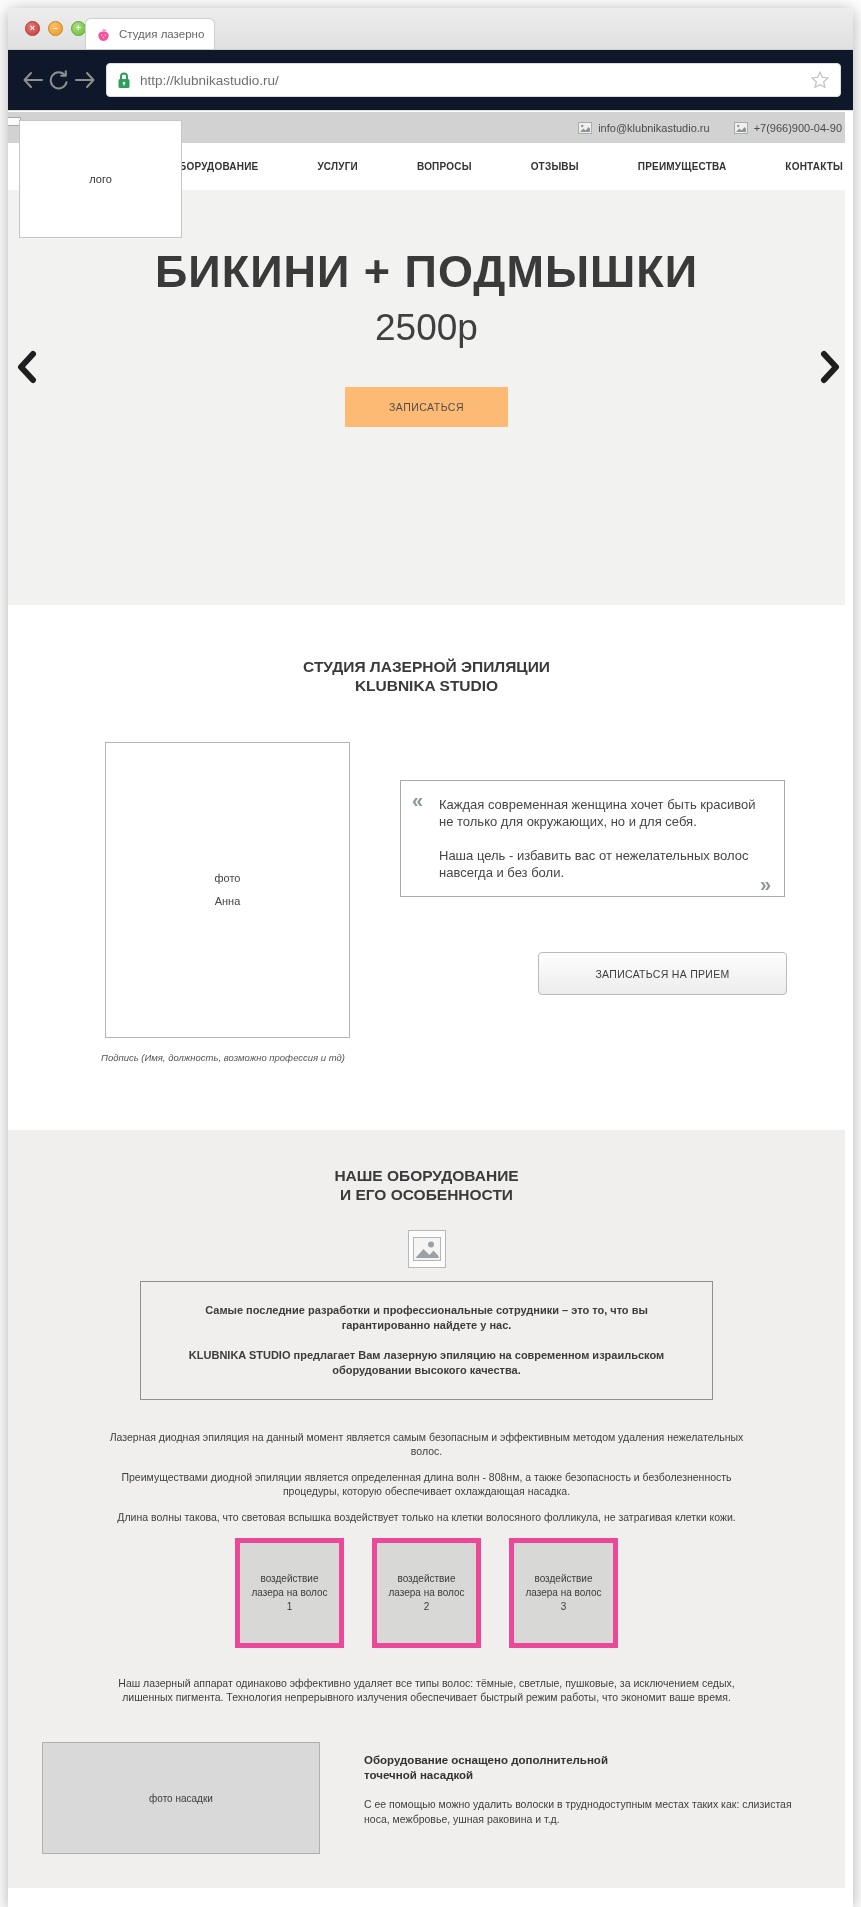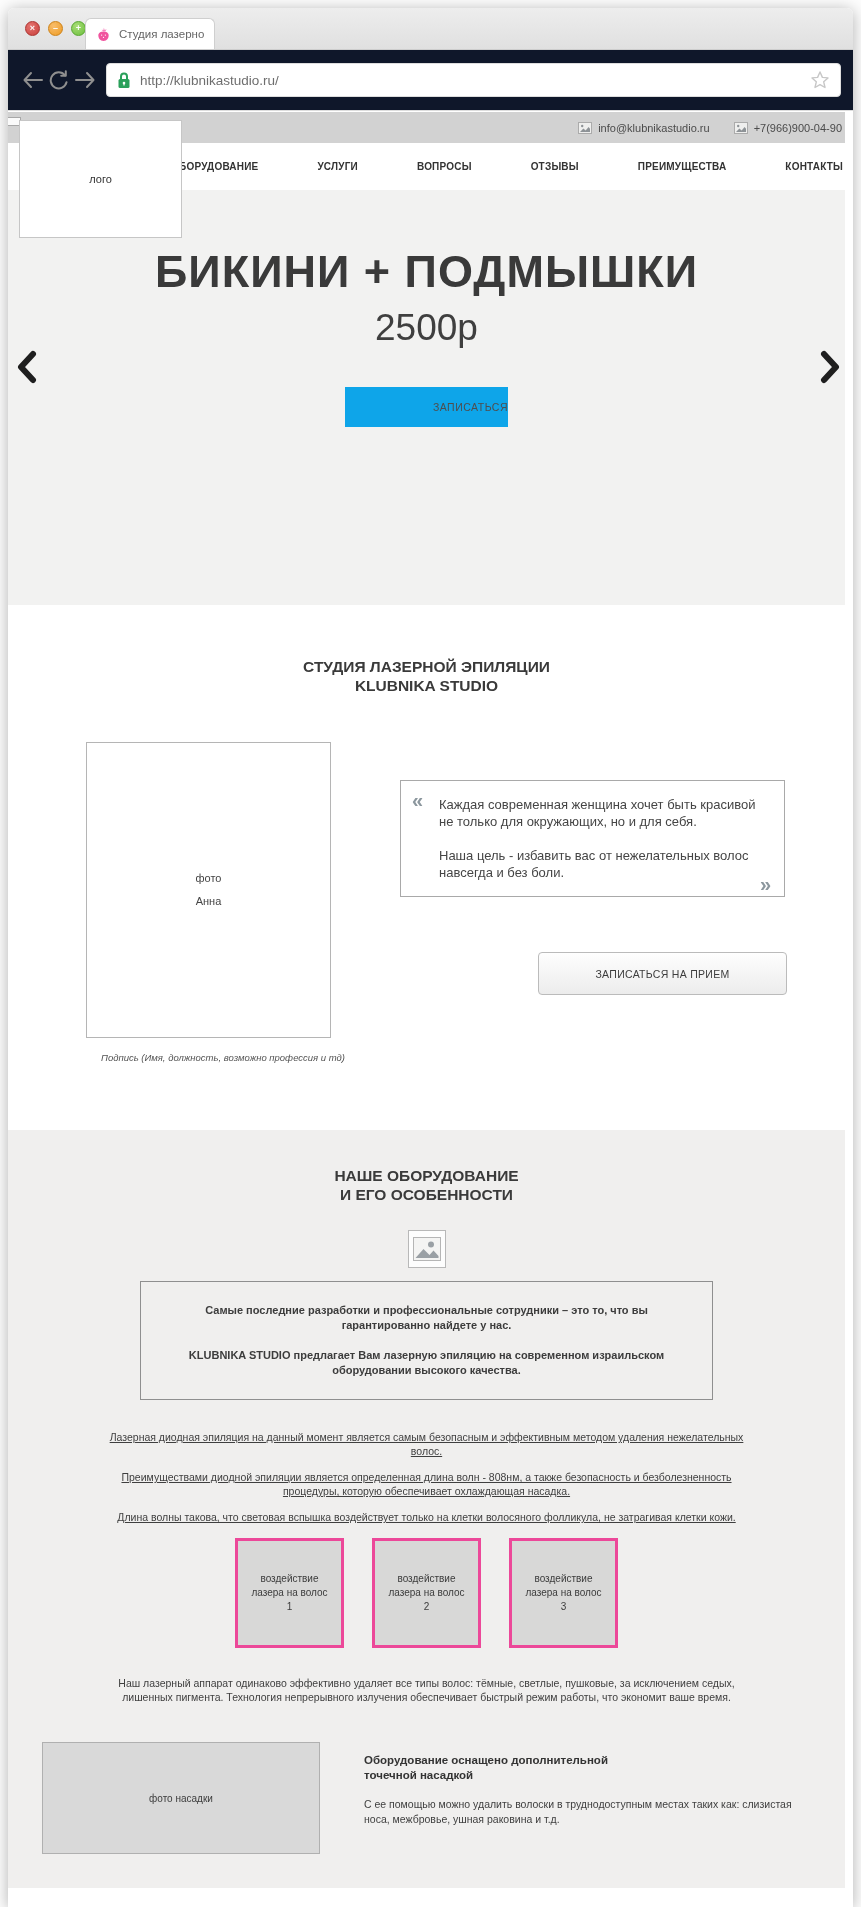--- a/index.html
+++ b/index.html
@@ -42,54 +42,54 @@
   .nav{position:absolute;right:2px;top:0;height:47px;display:flex;align-items:center;gap:15px;}
   .nav-item{font-size:10px;font-weight:700;color:#333;white-space:nowrap;letter-spacing:.2px;cursor:pointer;margin-left:44px;}
 
   .logo-box{position:absolute;left:11px;top:8px;width:163px;height:118px;background:#fff;
             border:1px solid #c6c6c6;display:flex;align-items:center;justify-content:center;
             font-size:11px;color:#333;z-index:5;}
 
   .hero{position:relative;height:415px;background:#f2f2f1;text-align:center;}
   .hero-title{padding-top:56px;font-size:45px;font-weight:700;color:#3a3a3a;letter-spacing:1px;}
   .hero-price{margin-top:9px;font-size:37px;color:#3f3f3f;}
-  .hero-cta{margin-top:38px;width:163px;height:40px;background:#0ea5e9;border:none;
+  .hero-cta{margin-top:38px;width:163px;height:40px;background:#fdba74;border:none;
             font-size:10.5px;color:#4e4e4e;letter-spacing:.5px;cursor:pointer;
-            font-family:"Liberation Sans","DejaVu Sans",sans-serif;text-align:right;}
+            font-family:"Liberation Sans","DejaVu Sans",sans-serif;}
   .arrow{position:absolute;top:160px;width:24px;height:34px;cursor:pointer;}
   .arrow.left{left:6px;} .arrow.right{right:2px;}
 
   .about{position:relative;height:525px;background:#fff;}
   .about-heading{padding-top:52px;text-align:center;font-size:15.5px;font-weight:700;
                  color:#3a3a3a;line-height:19px;}
-  .photo-box{position:absolute;left:78px;top:137px;width:245px;height:296px;border:1px solid #b5b5b5;
+  .photo-box{position:absolute;left:97px;top:137px;width:245px;height:296px;border:1px solid #b5b5b5;
              background:#fff;display:flex;flex-direction:column;align-items:center;justify-content:center;
              font-size:11px;color:#444;line-height:15px;gap:8px;}
   .photo-caption{position:absolute;left:0;top:447px;width:430px;text-align:center;
                  font-size:9.5px;font-style:italic;color:#555;}
   .quote-box{position:absolute;left:392px;top:175px;width:385px;height:117px;border:1px solid #a9a9a9;
              background:#fff;padding:15px 18px 0 38px;font-size:13px;color:#454545;line-height:17px;}
   .quote-mark{position:absolute;font-size:20px;color:#8c979e;font-weight:700;}
   .quote-open{left:11px;top:11px;} .quote-close{right:13px;bottom:3px;}
   .quote-p2{margin-top:17px;}
   .about-cta{position:absolute;left:530px;top:347px;width:249px;height:43px;border:1px solid #bbb;
              border-radius:4px;background:linear-gradient(#fefefe,#ececec);font-size:10.5px;color:#3d3d3d;
              letter-spacing:.3px;cursor:pointer;font-family:"Liberation Sans","DejaVu Sans",sans-serif;}
 
   .equip{position:relative;height:758px;background:#f0efee;text-align:center;}
   .equip-heading{padding-top:36px;font-size:15.5px;font-weight:700;line-height:19px;color:#3a3a3a;}
   .ph-icon{margin:26px auto 0;width:38px;height:38px;background:#fdfdfd;border:1px solid #b8b8b8;
            display:flex;align-items:center;justify-content:center;}
   .equip-box{margin:13px auto 0;width:573px;border:1px solid #8f8f8f;padding:21px 34px;
              font-size:11px;font-weight:700;color:#3c3c3c;line-height:15px;}
   .equip-box .bp + .bp{margin-top:15px;}
-  .body-p{margin:12px auto 0;width:640px;font-size:10.5px;color:#3f3f3f;line-height:14px;text-decoration:underline;}
+  .body-p{margin:12px auto 0;width:640px;font-size:10.5px;color:#3f3f3f;line-height:14px;}
   .body-p.first{margin-top:30px;}
   .laser-row{margin-top:14px;display:flex;justify-content:center;gap:28px;}
-  .laser-box{width:109px;height:110px;background:#d8d8d7;border:3px solid #ec4899;
+  .laser-box{width:109px;height:110px;background:#d8d8d7;border:5px solid #ec4899;
              display:flex;flex-direction:column;align-items:center;justify-content:center;
              font-size:10px;color:#3c3c3c;line-height:14px;}
   .p4{margin:28px auto 0;width:620px;font-size:10.5px;color:#3f3f3f;line-height:14px;}
   .nozzle-row{margin-top:38px;display:flex;text-align:left;padding-left:34px;}
   .nozzle-box{width:278px;height:112px;background:#d9d9d9;border:1px solid #b0b0b0;flex:none;
               display:flex;align-items:center;justify-content:center;font-size:10px;color:#3d3d3d;}
   .nozzle-text{margin-left:44px;padding-top:11px;}
   .nozzle-h{font-size:11.5px;font-weight:700;line-height:15px;color:#333;}
   .nozzle-p{margin-top:14px;font-size:10.5px;line-height:15px;color:#3f3f3f;max-width:440px;}
   .footer-strip{height:19px;background:#fff;}

